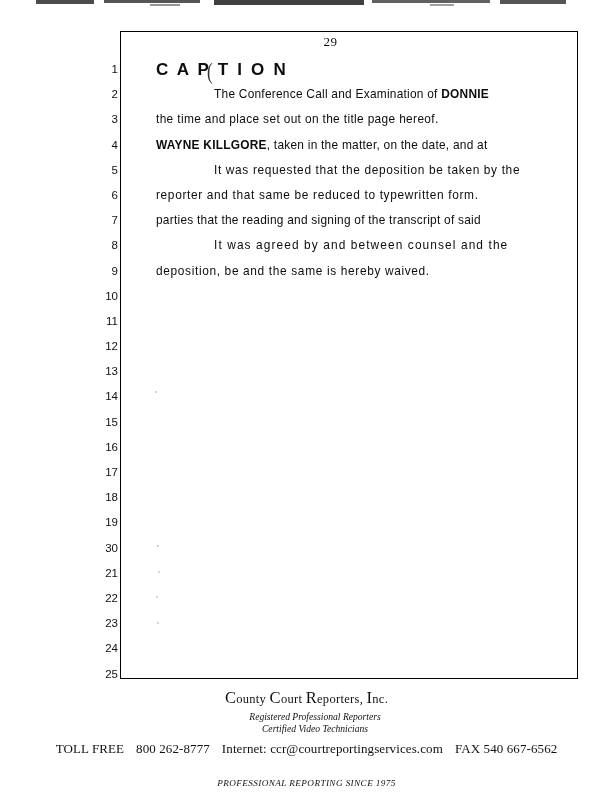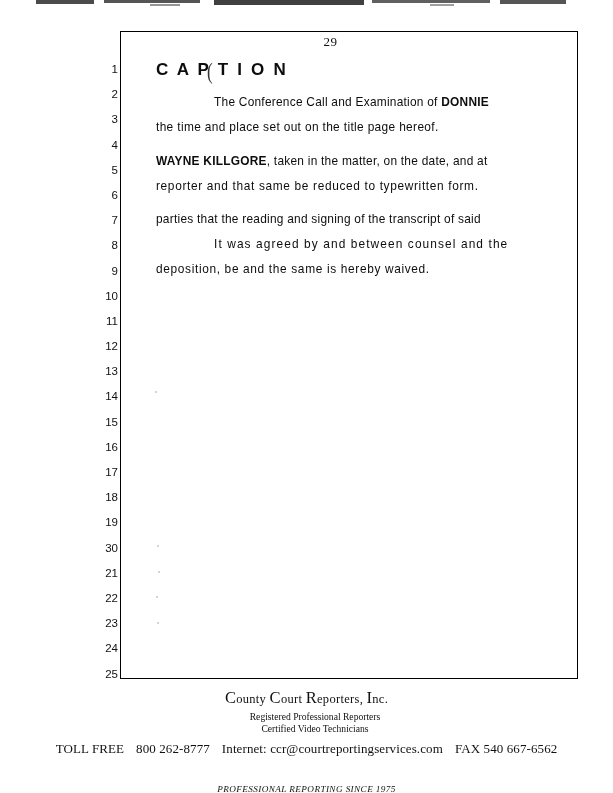--- a/index.html
+++ b/index.html
@@ -102,21 +102,21 @@
     letter-spacing: 2.2px;
     font-size: 17px;
     text-align: left;
     width: 272px;
   }
   .indent {
     display: inline-block;
     width: 58px;
   }
   .b { font-weight: bold; }
-  .sp-1 { letter-spacing: .25px; margin-top: 8px; }
+  .sp-1 { letter-spacing: .25px; }
   .sp-2 { letter-spacing: .65px; }
   .sp-3 { letter-spacing: 1.1px; }
   .sp-4 { letter-spacing: .35px; }
 
   
   .pen-mark {
     position: absolute;
     left: 207px;
     top: 62px;
     font-family: "Liberation Serif", serif;
@@ -146,32 +146,33 @@
   .firm-name {
     font-size: 16.5px;
     letter-spacing: .3px;
   }
   .firm-name .small-caps {
     font-size: 12.5px;
     text-align: center;
   }
   .firm-sub {
     font-size: 9.6px;
+    font-style: italic;
     margin-top: 3px;
     line-height: 12px;
     padding-left: 17px;
   }
   .firm-contact {
     font-size: 13px;
     margin-top: 6px;
     letter-spacing: .1px;
   }
   .firm-contact .gap { display: inline-block; width: 12px; }
   .firm-tag {
-    margin-top: 27px;
+    margin-top: 21px;
     font-size: 9.2px;
     font-style: italic;
     letter-spacing: .4px;
   }
 </style>
 </head>
 <body>
 
 <div class="scan-artifacts">
   <div class="smudge s1"></div>
@@ -229,20 +230,23 @@
   </div>
 
   <div class="tline sp-4">
     <span>the time and place set out on the title page hereof.</span>
   </div>
 
   <div class="tline sp-1">
     <span class="b">WAYNE KILLGORE</span><span>, taken in the matter, on the date, and at</span>
   </div>
 
+  <div class="tline sp-2">
+    <span class="indent"></span><span>It was requested that the deposition be taken by the</span>
+  </div>
 
   <div class="tline sp-2">
     <span>reporter and that same be reduced to typewritten form.</span>
   </div>
 
   <div class="tline sp-1">
     <span>parties that the reading and signing of the transcript of said</span>
   </div>
 
   <div class="tline sp-3">

